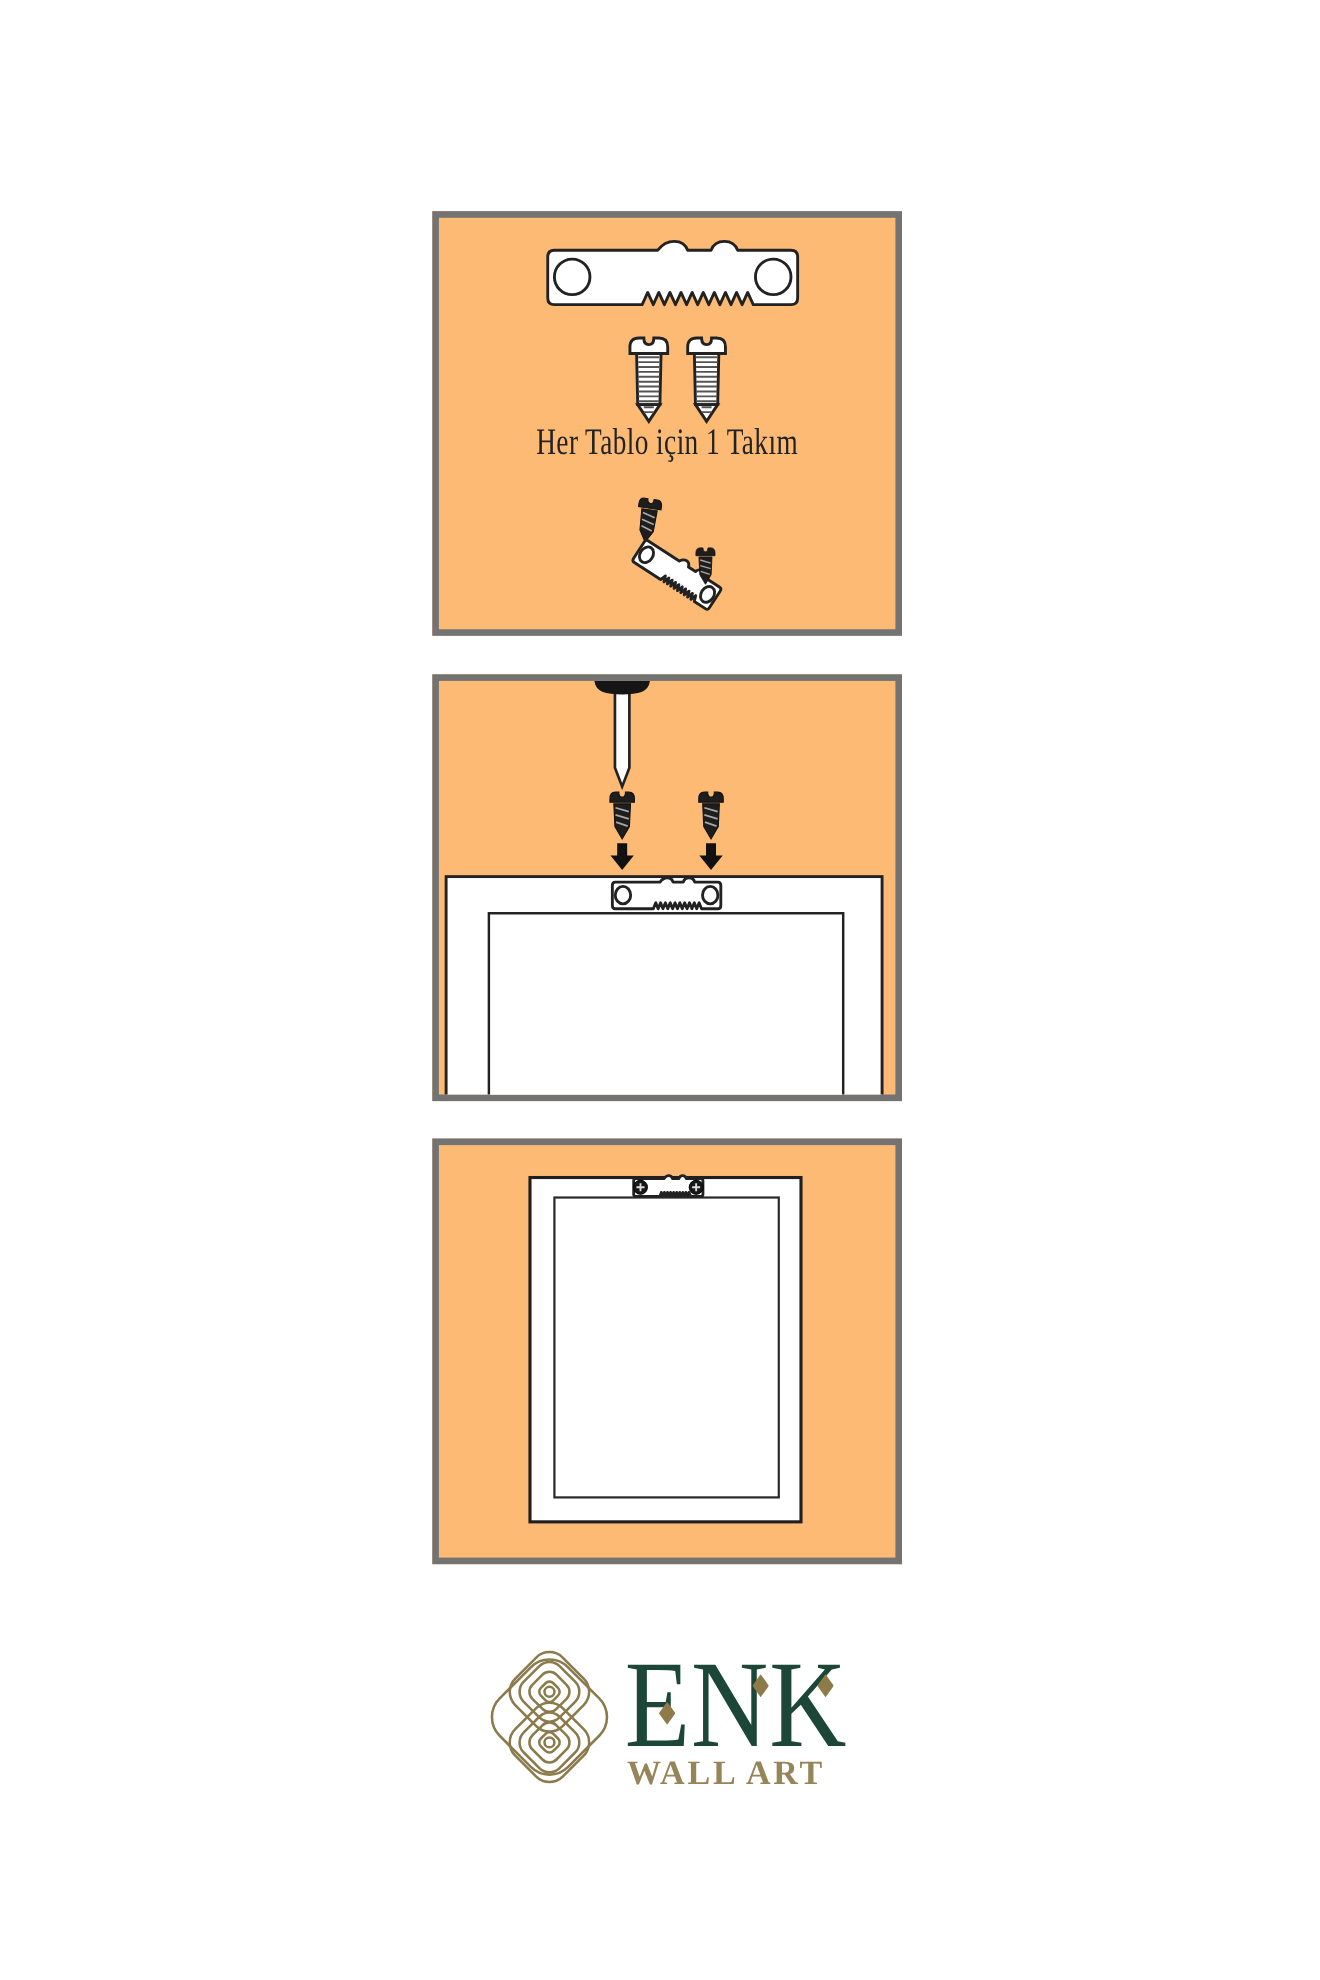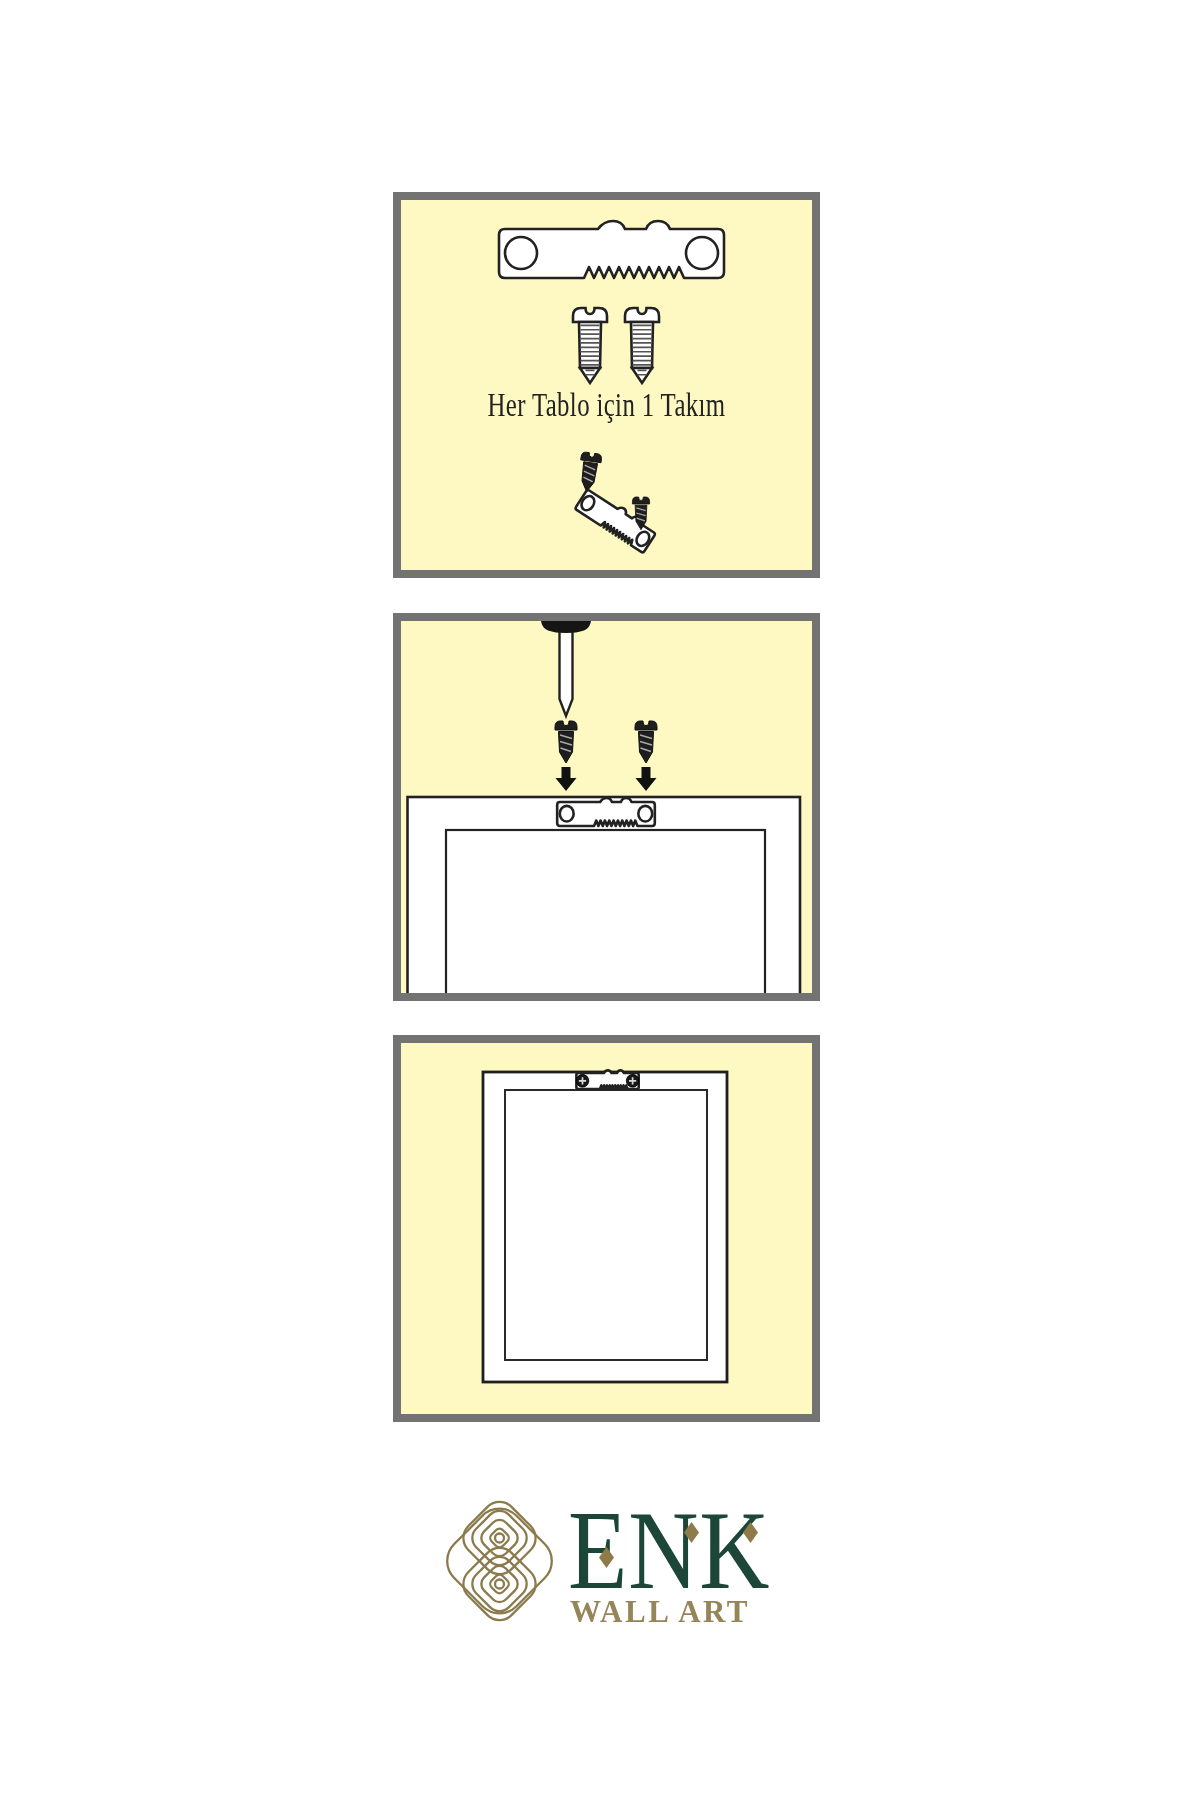--- a/index.html
+++ b/index.html
@@ -1,19 +1,19 @@
 <!DOCTYPE html>
 <html><head>
 <meta charset="utf-8">
 <style>
   html,body{margin:0;padding:0;background:#ffffff;}
   body{position:relative;width:1200px;height:1800px;overflow:hidden;
        font-family:"Liberation Serif", serif;}
   .panel{position:absolute;left:393px;width:427px;box-sizing:border-box;
-         border:8px solid #737373;background:#fef9c3;}
+         border:6px solid #737373;background:#fdba74;}
   #panel1{top:192px;height:386px;}
   #panel2{top:613px;height:388px;}
   #panel3{top:1035px;height:387px;}
   .panel svg{position:absolute;left:0;top:0;width:100%;height:100%;display:block;}
   .caption{position:absolute;left:0;width:100%;top:186px;text-align:center;
            font-size:34px;color:#222;letter-spacing:.5px;white-space:nowrap;
            transform:scaleX(.73);transform-origin:center;}
   .brand-knot{position:absolute;left:437px;top:1497px;width:125px;height:128px;}
   .brand-name{position:absolute;left:568px;top:1493px;font-size:113px;line-height:1;
               color:#1c4637;letter-spacing:1px;transform:scaleX(.86);

